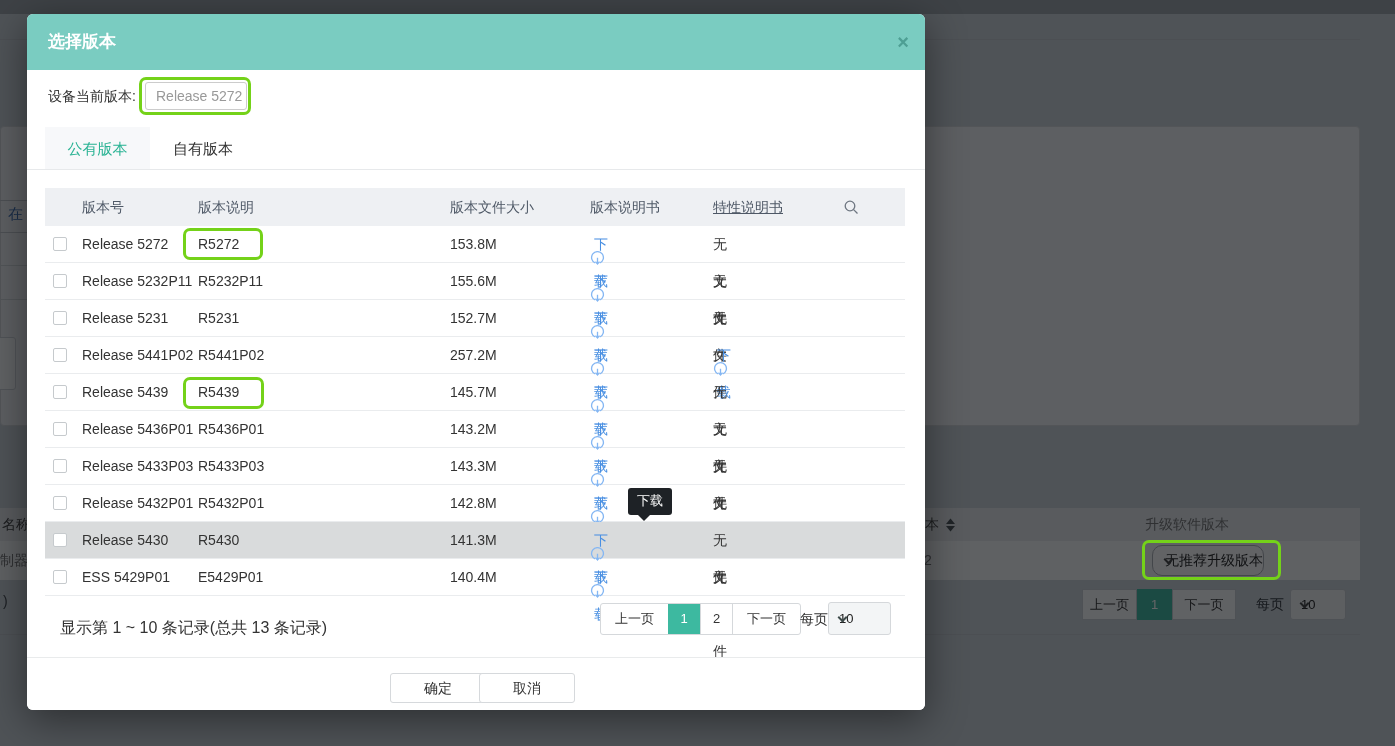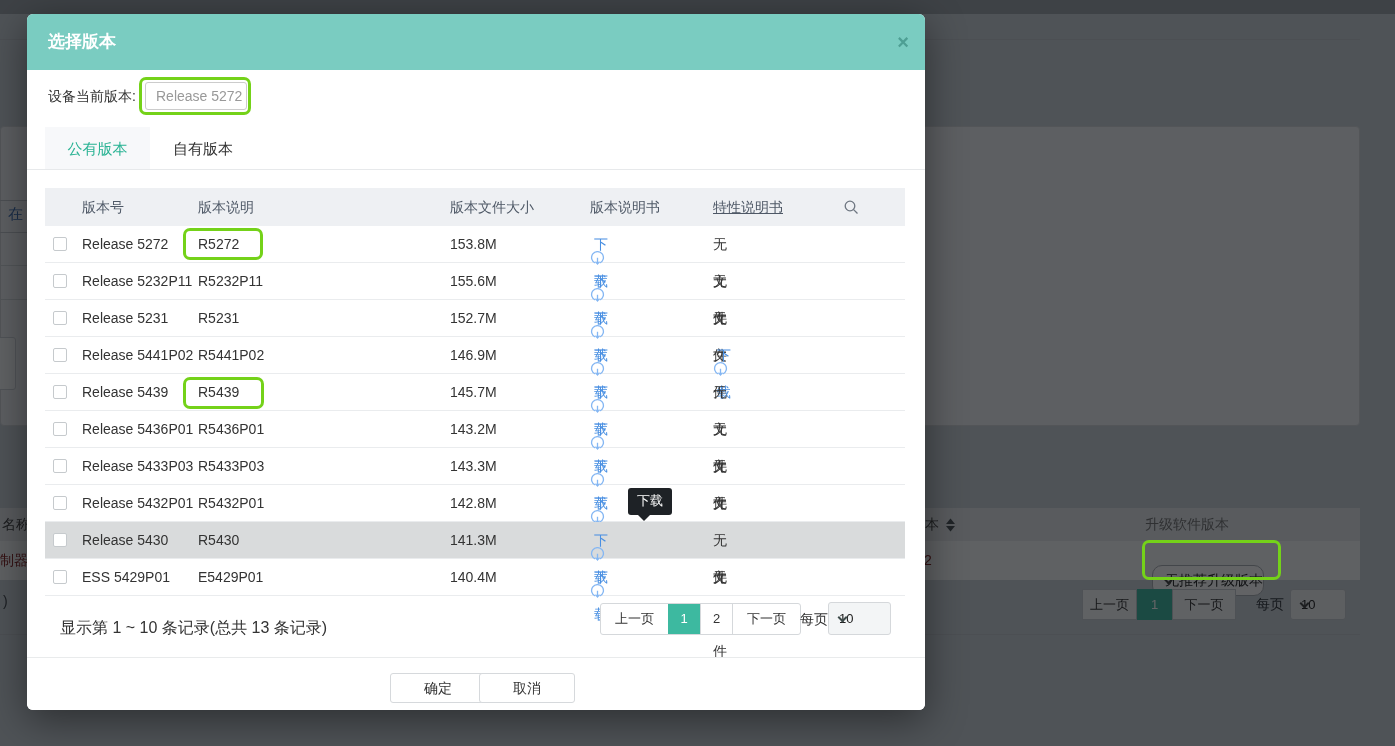--- a/index.html
+++ b/index.html
@@ -11,22 +11,22 @@
   .bg, .bg *{position:absolute;}
   .bg{inset:0;z-index:1;}
   .bg-topbar{left:0;top:0;width:1395px;height:14px;background:#9ba3a9;}
   .bg-line{height:1px;background:#c2c7cb;}
   .bg-panel{left:0;top:126px;width:1360px;height:300px;background:#eef1f3;border:1px solid #d3d7da;border-radius:4px;}
   .bg-tab{left:8px;top:205px;font-size:15px;color:#3a6cb0;}
   .bg-smallbox{left:-8px;top:337px;width:24px;height:53px;background:#f7f9fa;border:1px solid #ccd1d5;border-radius:3px;}
   .bg-thead{left:0;top:508px;width:1360px;height:33px;background:#e3e7ea;}
   .bg-thead span{position:absolute;line-height:33px;font-size:14px;color:#404040;}
   .bg-row{left:0;top:541px;width:1360px;height:39px;background:#f4f6f7;}
-  .bg-row > span{position:absolute;line-height:39px;font-size:14px;color:#7f1d1d;}
-  .bg-dd{left:1152px;top:4px;width:112px;height:31px;background:#fbfcfc;border:1px solid #a9aeb3;border-radius:10px;margin-top:20px;}
+  .bg-row > span{position:absolute;line-height:39px;font-size:14px;color:#737373;}
+  .bg-dd{left:1152px;top:4px;width:112px;height:31px;background:#fbfcfc;border:1px solid #a9aeb3;border-radius:10px;}
   .bg-dd span{position:absolute;left:12px;line-height:29px;font-size:14px;color:#222;}
   .caret{position:absolute;width:7px;height:7px;border-right:2px solid #444;border-bottom:2px solid #444;transform:rotate(45deg);}
   .bg-paren{left:3px;top:593px;font-size:14px;color:#3f464c;}
   .bg-pgbtn{top:589px;height:31px;background:#f6f8f9;border:1px solid #c6cbd0;line-height:29px;text-align:center;font-size:13px;color:#333;}
   .bg-pg-active{left:1137px;top:589px;width:35px;height:31px;background:#3db9a0;border:1px solid #3db9a0;
                 color:#fff;line-height:29px;text-align:center;font-size:13px;}
   .bg-perpage{left:1256px;top:589px;line-height:31px;font-size:14px;color:#30363c;}
   .bg-sel{left:1290px;top:589px;width:56px;height:31px;background:#eef0f2;border:1px solid #c6cbd0;border-radius:3px;}
   .bg-sel span{position:absolute;left:10px;line-height:29px;font-size:13px;color:#222;}
 
@@ -204,21 +204,21 @@
                 </svg></span><span>下载</span></a>
           </span>
           <span class="cell c-feat">
             <span>无文件</span>
           </span>
         </div>
         <div class="vrow">
           <span class="cb"></span>
           <span class="cell c-ver">Release 5441P02</span>
           <span class="cell c-desc">R5441P02</span>
-          <span class="cell c-size">146.9M</span>
+          <span class="cell c-size">257.2M</span>
           <span class="cell c-man">
             <a class="dl"><span class="dl-ic"><svg width="15" height="15" viewBox="0 0 16 16" fill="none" stroke="currentColor" stroke-width="1.4">
                   <path d="M5.6 12.8 a6.3 6.3 0 1 1 4.8 0"></path>
                   <path d="M8 7.2 v6.4"></path>
                   <path d="M5.9 11.4 L8 13.8 L10.1 11.4"></path>
                 </svg></span><span>下载</span></a>
           </span>
           <span class="cell c-feat">
             <a class="dl"><span class="dl-ic"><svg width="15" height="15" viewBox="0 0 16 16" fill="none" stroke="currentColor" stroke-width="1.4">
                   <path d="M5.6 12.8 a6.3 6.3 0 1 1 4.8 0"></path>

